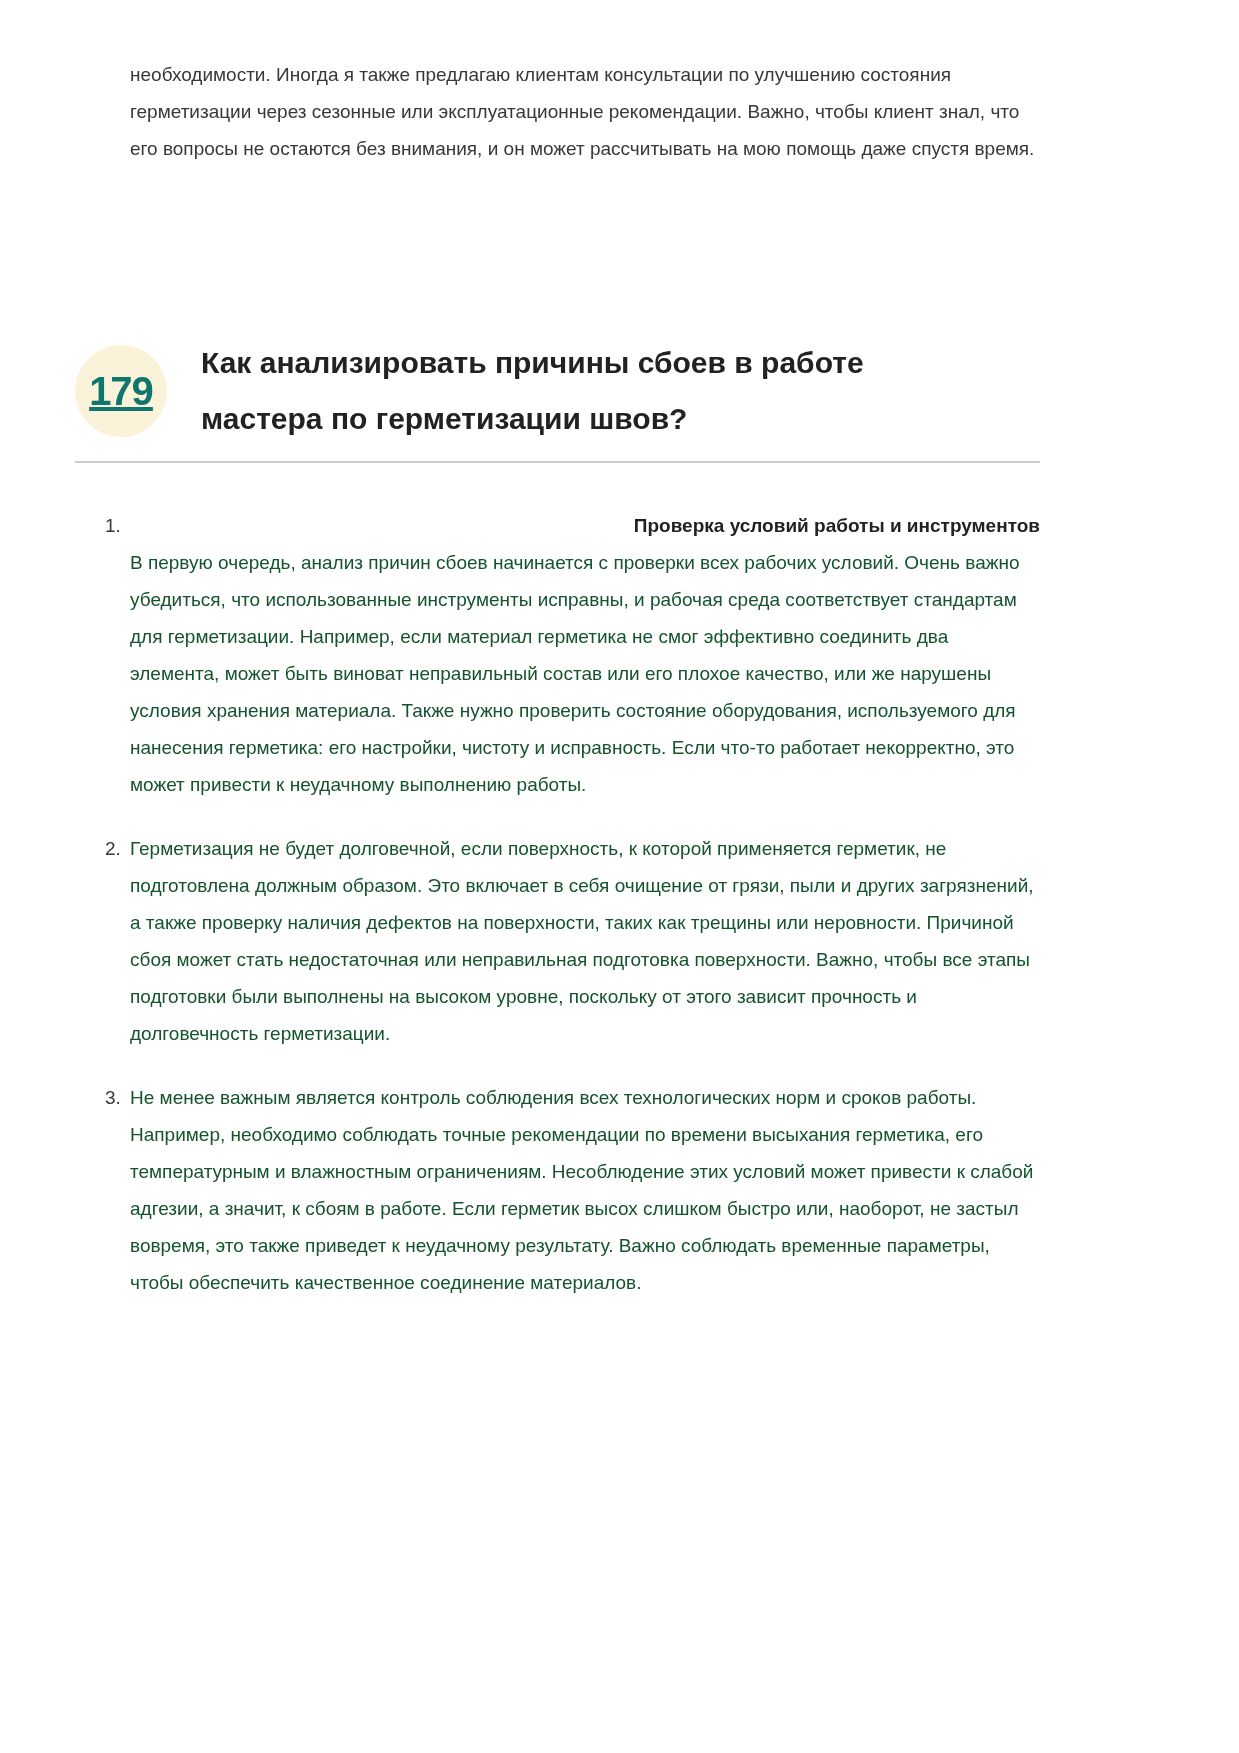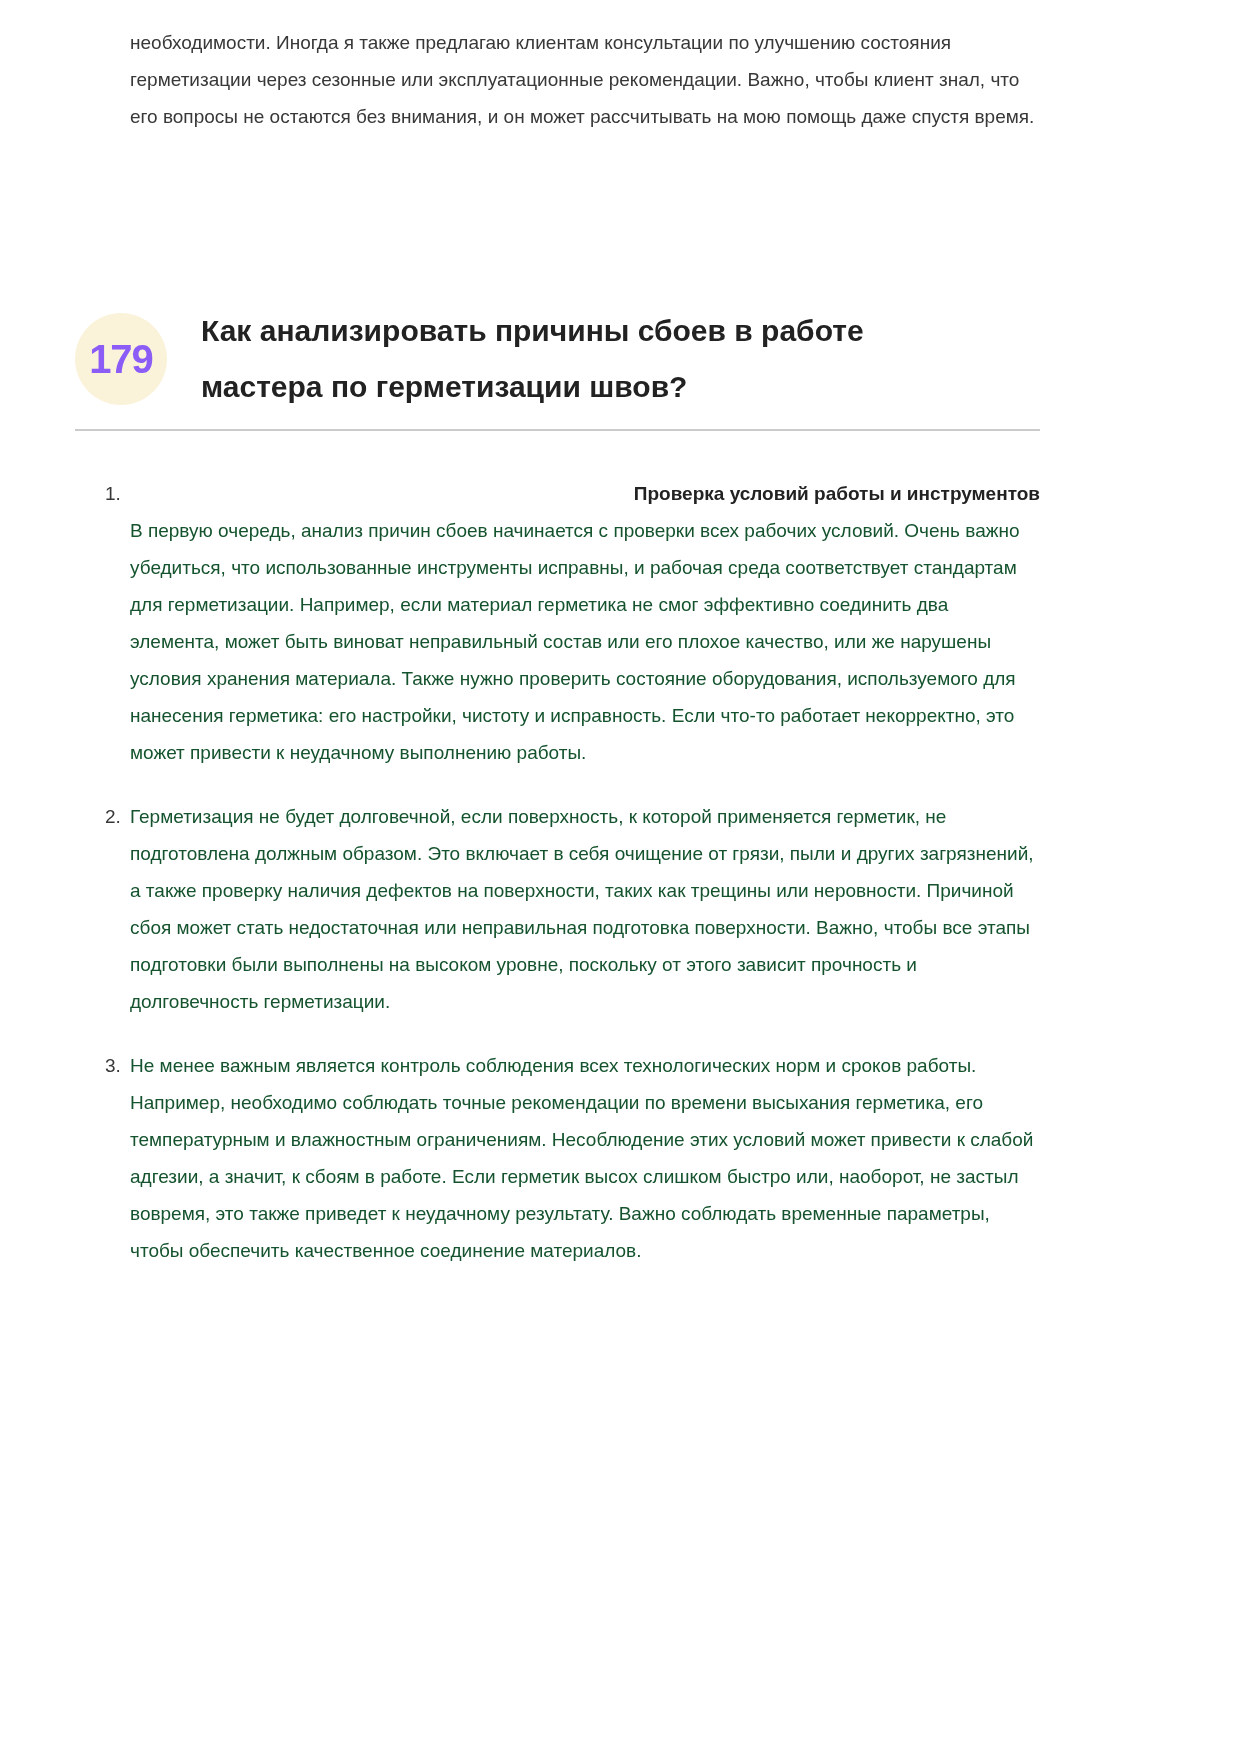--- a/index.html
+++ b/index.html
@@ -6,21 +6,21 @@
   body {
     background: #ffffff;
     font-family: "Liberation Sans", "DejaVu Sans", sans-serif;
     color: #383838;
     -webkit-font-smoothing: antialiased;
   }
   .page {
     width: 1239px;
     height: 1753px;
     box-sizing: border-box;
-    padding: 24px 199px 40px 75px;
+    padding: 56px 199px 40px 75px;
     background: #ffffff;
     overflow: hidden;
   }
   .intro {
     margin: 0 0 0 55px;
     font-size: 19px;
     line-height: 37px;
     color: #383838;
   }
   .section-header {
@@ -35,22 +35,23 @@
     border-radius: 50%;
     background: #faf3da;
     display: flex;
     align-items: center;
     justify-content: center;
     flex: 0 0 auto;
   }
   .badge-number {
     font-size: 40px;
     font-weight: 700;
-    color: #8b5cf6;
+    color: #0f766e;
     letter-spacing: -1px;
+    text-decoration: underline;
   }
   .section-title {
     margin: 0;
     font-size: 30px;
     font-weight: 700;
     color: #222222;
     line-height: 56px;
     max-width: 745px;
   }
   .divider {

